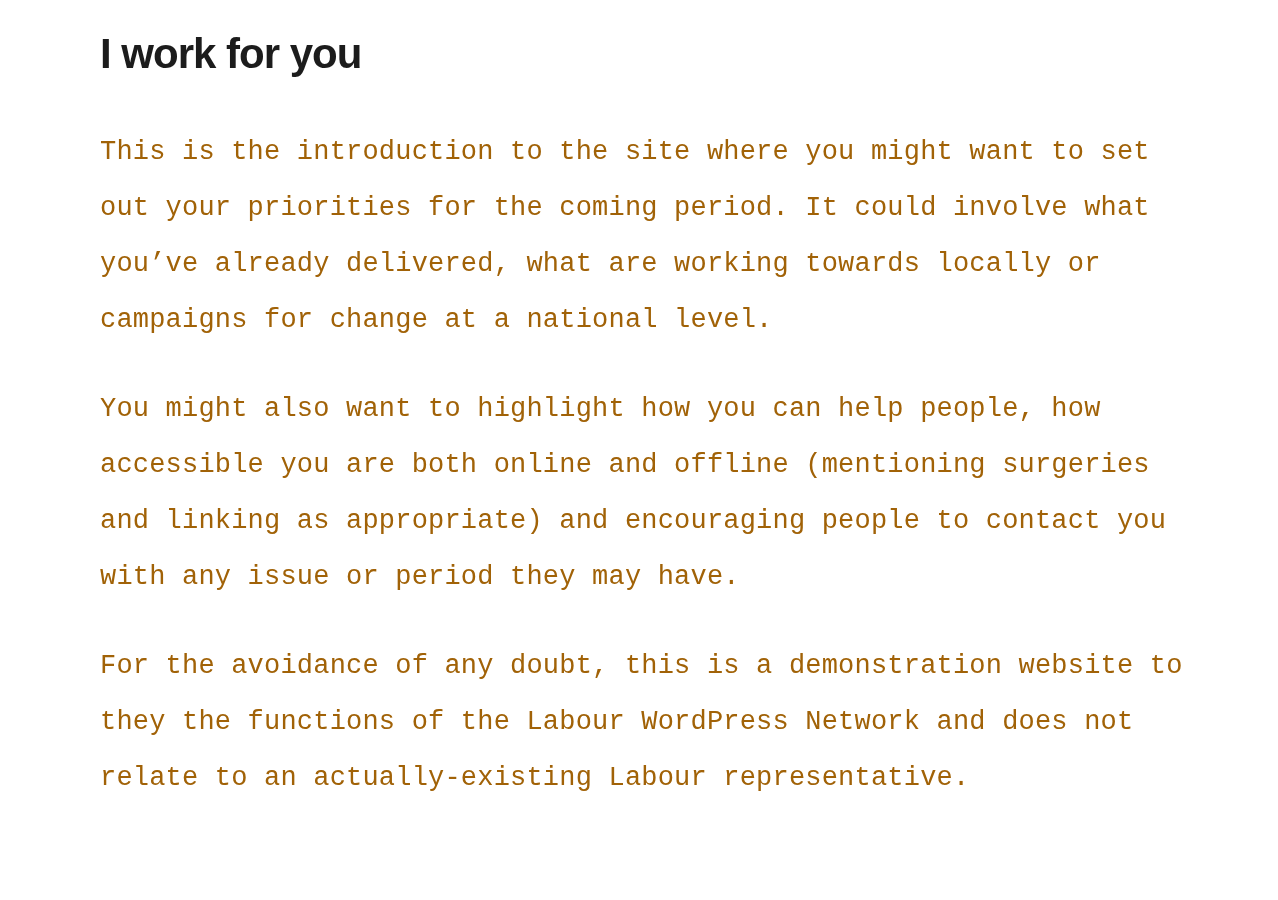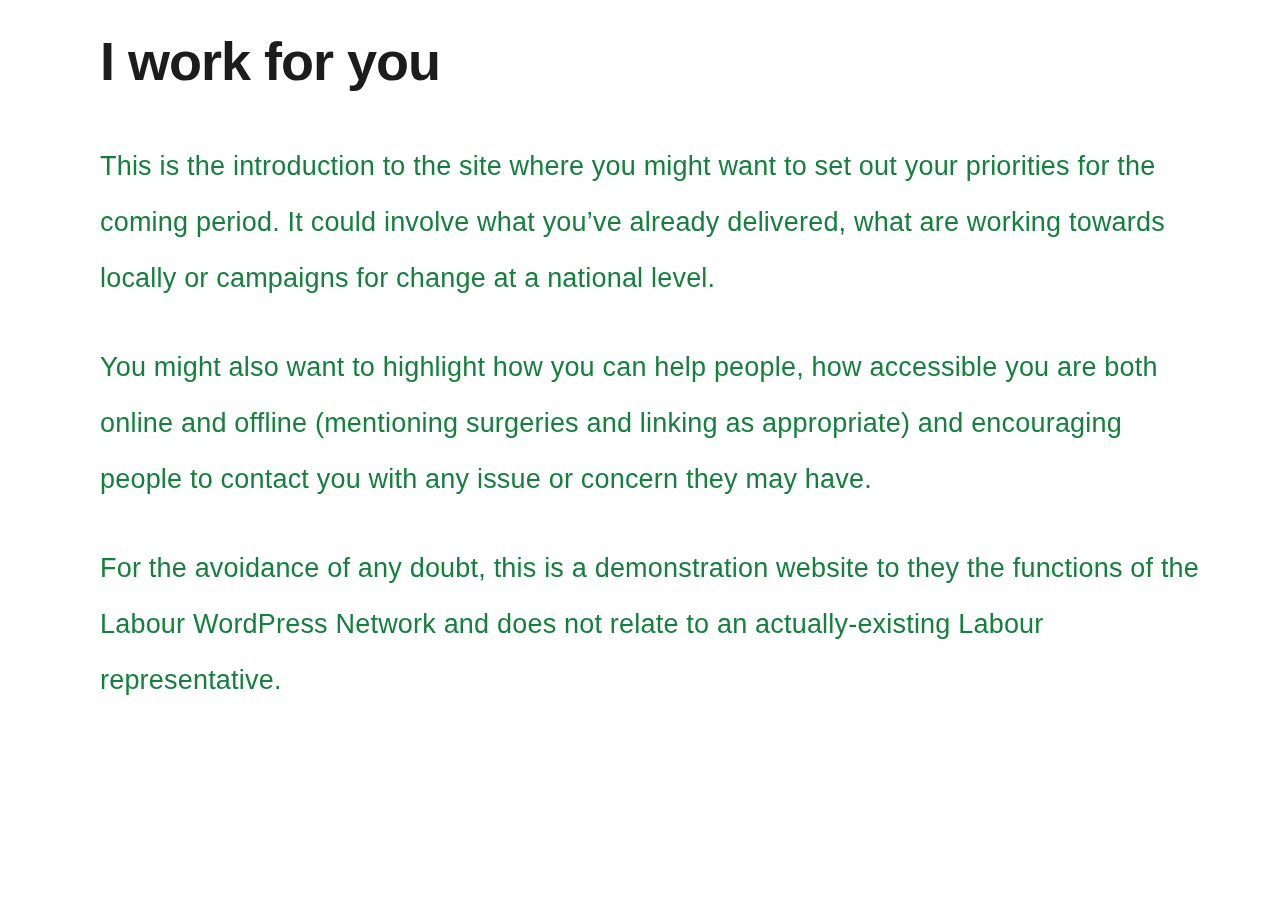--- a/index.html
+++ b/index.html
@@ -12,43 +12,44 @@
     height: 900px;
     overflow: hidden;
     font-family: "Liberation Sans", "DejaVu Sans", sans-serif;
   }
   .page {
     box-sizing: border-box;
     padding: 30px 72px 40px 100px;
   }
   .page-title {
     margin: 0 0 46px 0;
-    font-size: 54px;
+    font-size: 42px;
     font-weight: 800;
     letter-spacing: -1px;
     line-height: 1.15;
     color: #1c1c1c;
   }
   .body-paragraph {
     margin: 0 0 33px 0;
     max-width: 1106px;
     font-size: 27px;
     font-weight: 300;
     letter-spacing: 0.2px;
     line-height: 56px;
-    color: #15803d;
+    color: #a16207;
+    font-family: Liberation Mono, monospace;
   }
   .body-paragraph:last-child {
     margin-bottom: 0;
   }
 </style>
 </head>
 <body>
 
 <main class="page">
   <h1 class="page-title">I work for you</h1>
 
   <p class="body-paragraph">This is the introduction to the site where you might want to set out your priorities for the coming period. It could involve what you’ve already delivered, what are working towards locally or campaigns for change at a national level.</p>
 
-  <p class="body-paragraph">You might also want to highlight how you can help people, how accessible you are both online and offline (mentioning surgeries and linking as appropriate) and encouraging people to contact you with any issue or concern they may have.</p>
+  <p class="body-paragraph">You might also want to highlight how you can help people, how accessible you are both online and offline (mentioning surgeries and linking as appropriate) and encouraging people to contact you with any issue or period they may have.</p>
 
   <p class="body-paragraph">For the avoidance of any doubt, this is a demonstration website to they the functions of the Labour WordPress Network and does not relate to an actually-existing Labour representative.</p>
 </main>
 
 </body></html>

